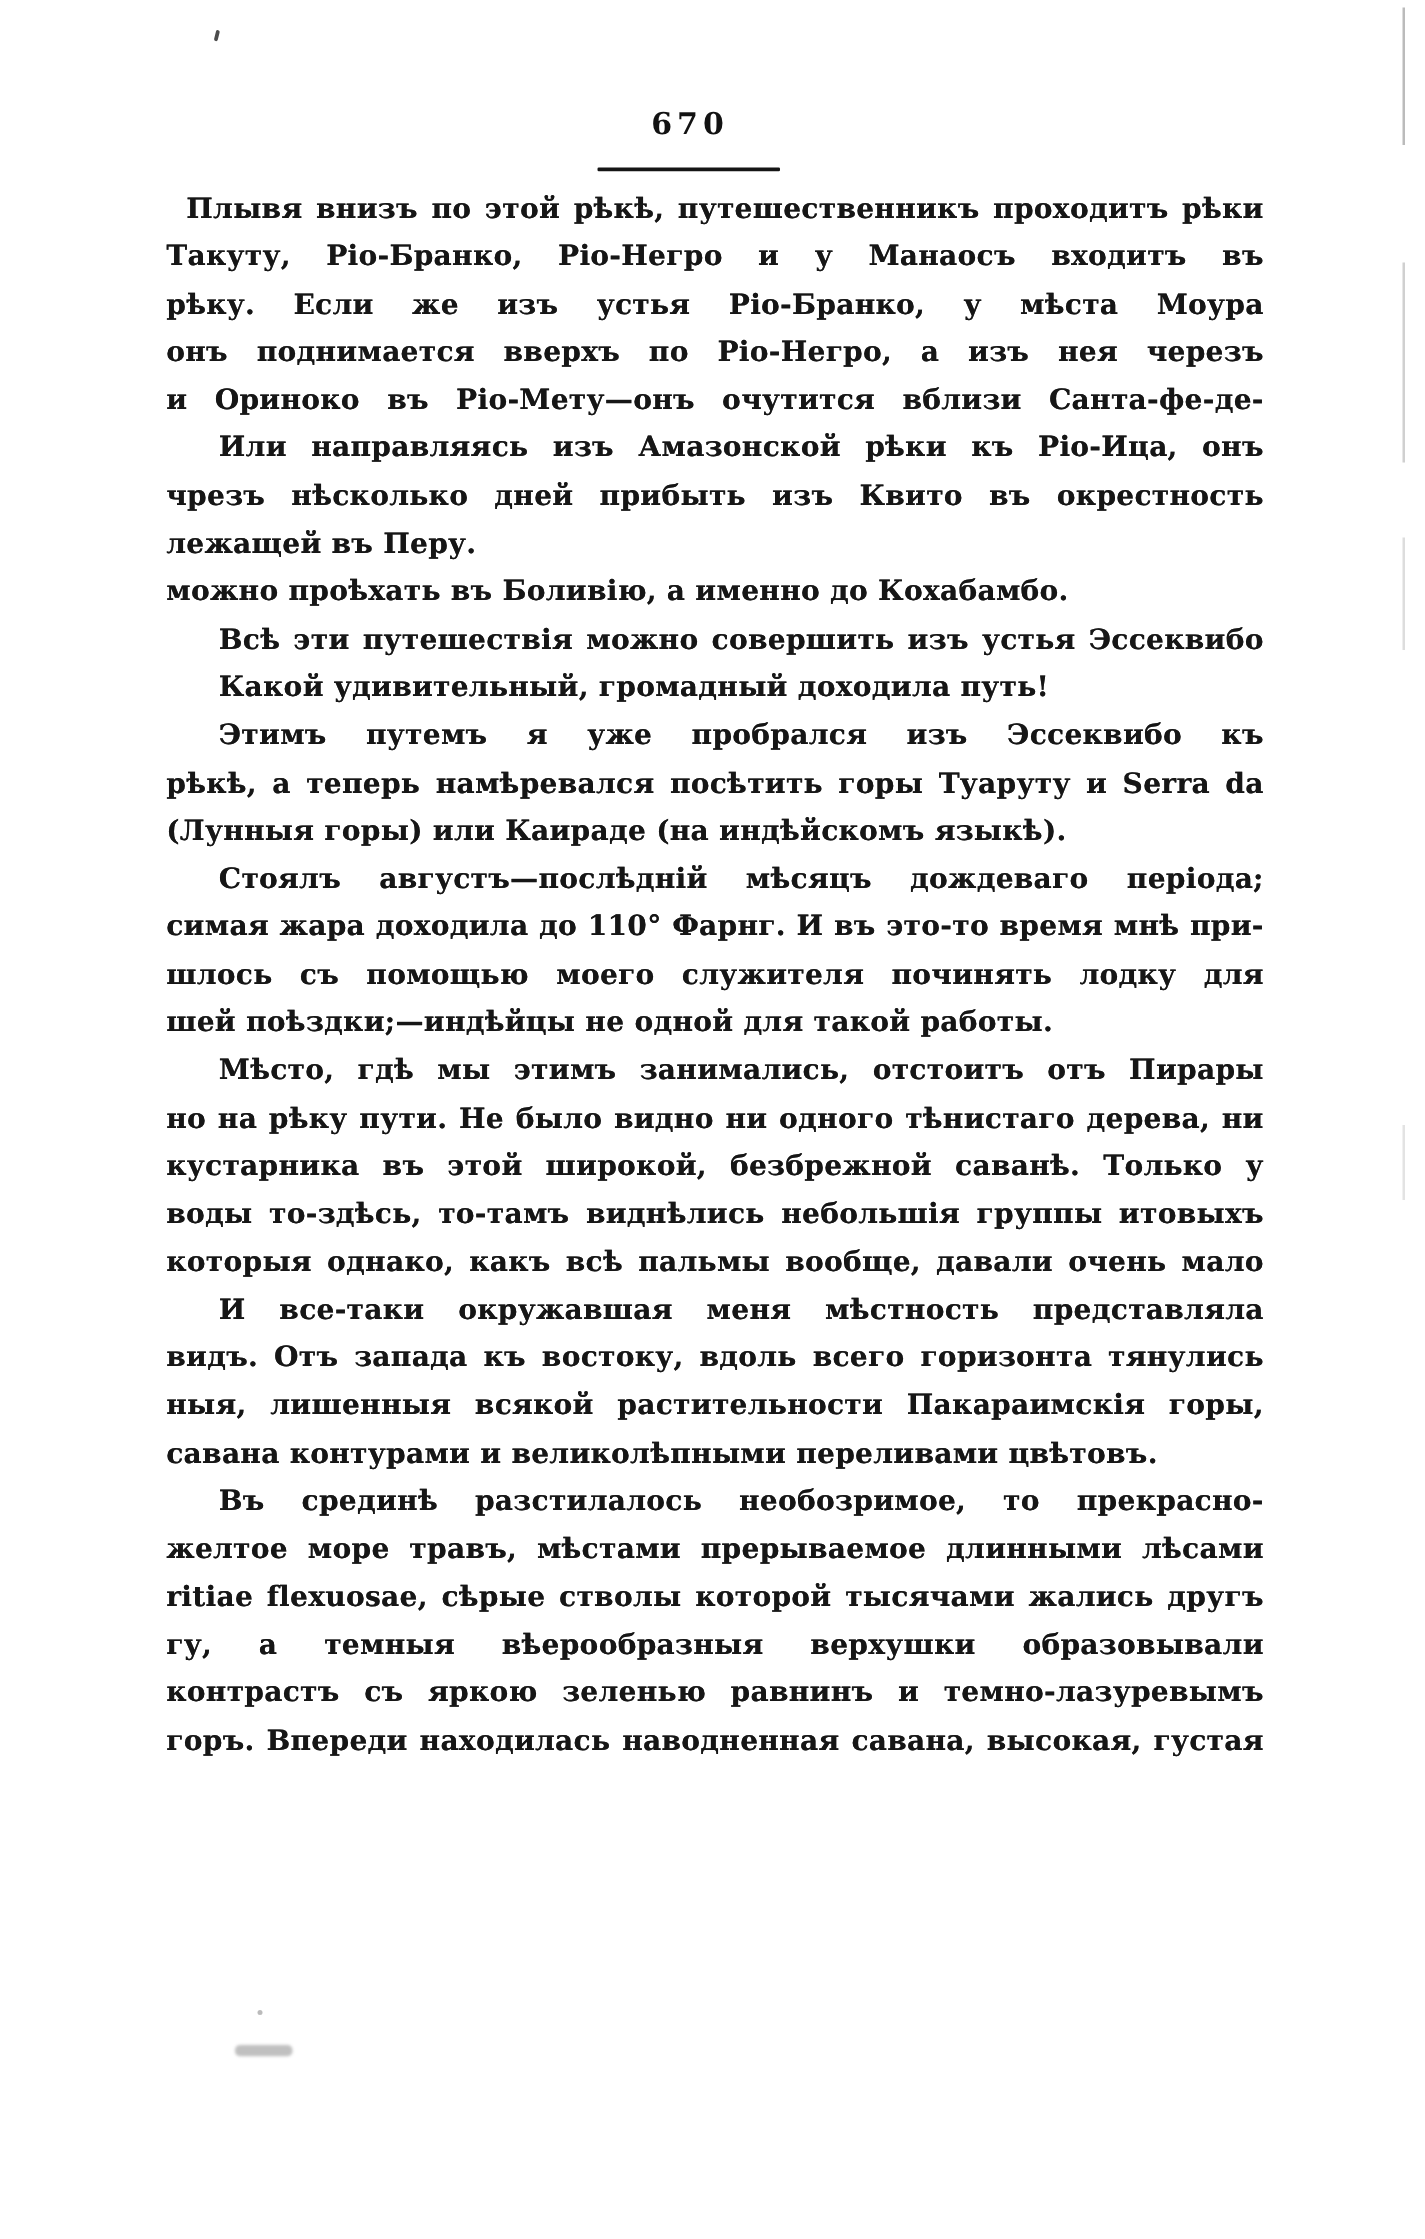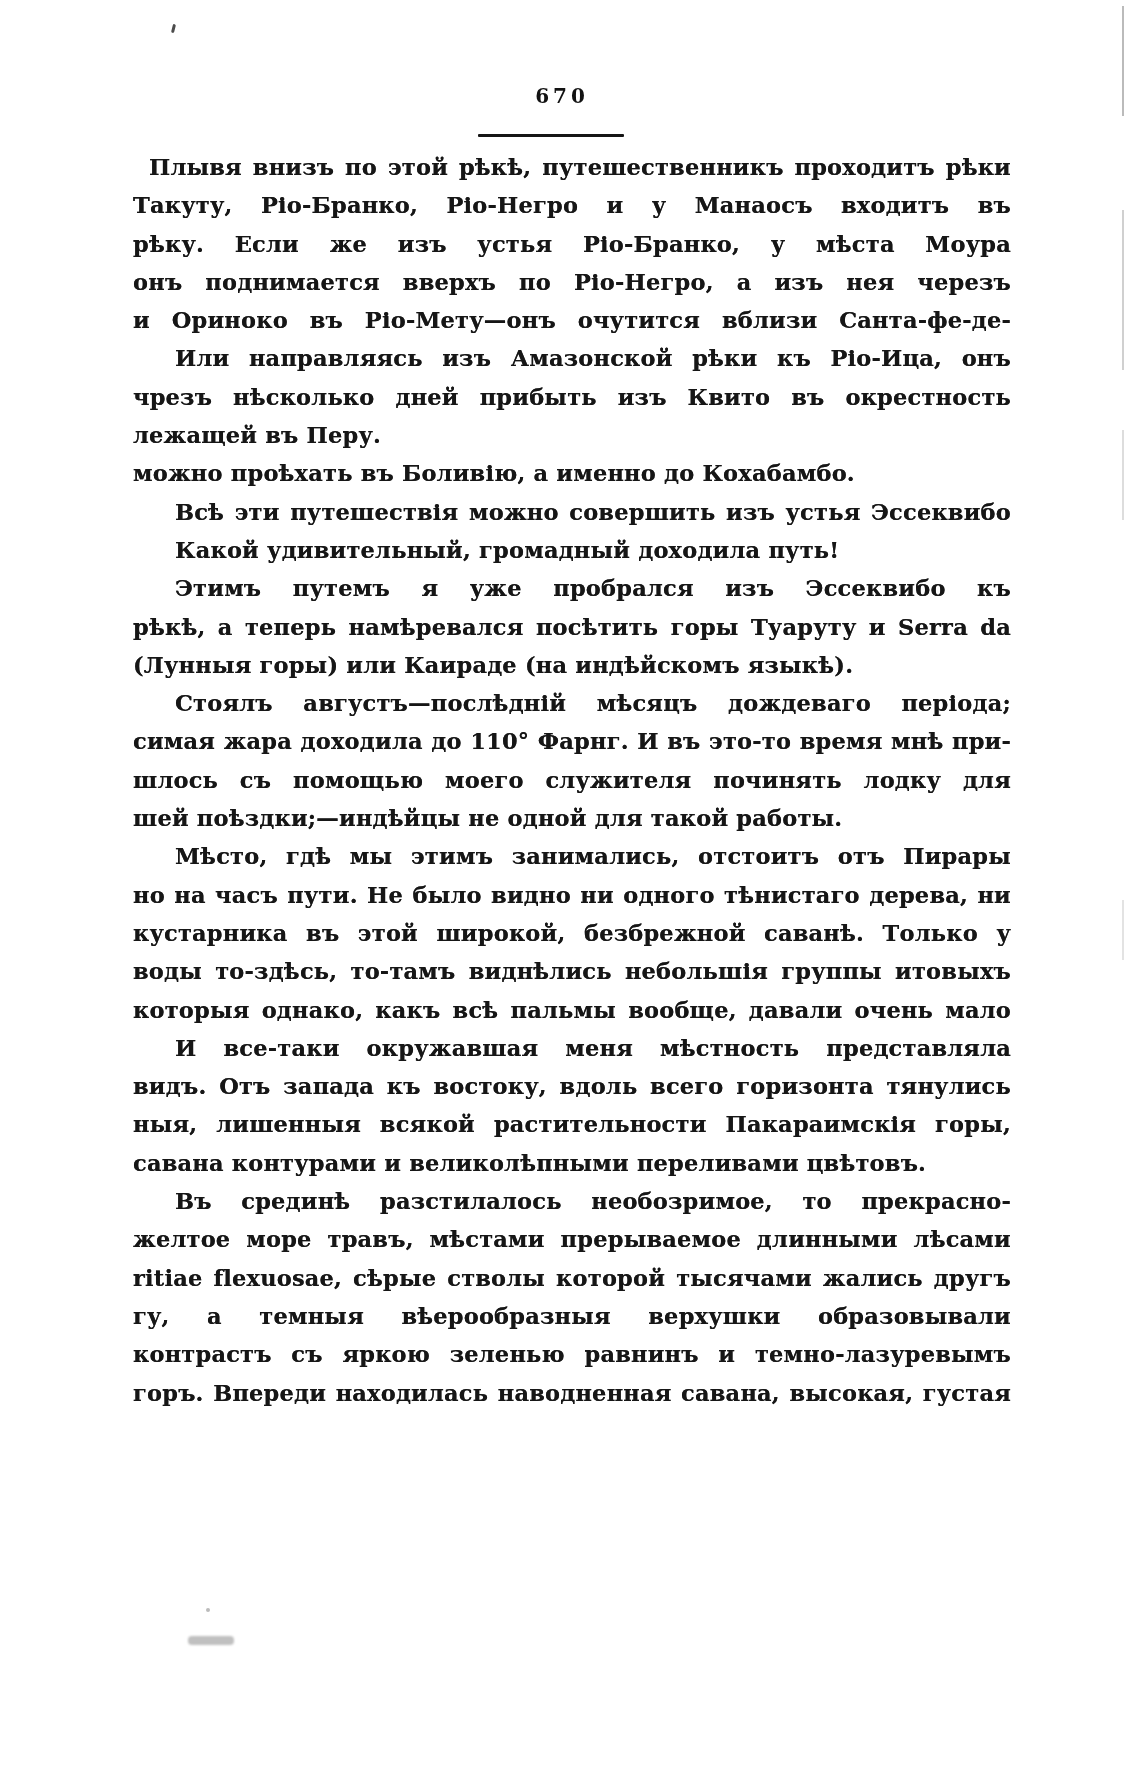--- a/index.html
+++ b/index.html
@@ -11,24 +11,24 @@
     position: relative;
     width: 1140px;
     height: 1791px;
     overflow: hidden;
     font-family: "DejaVu Serif", serif;
     color: #161616;
   }
   .page-number {
     position: absolute;
     top: 84px;
-    left: 10px;
+    left: 0;
     width: 1104px;
     text-align: center;
-    font-size: 20px;
+    font-size: 24px;
     font-weight: 700;
     letter-spacing: 4px;
     color: #121212;
   }
   .page-number-rule {
     position: absolute;
     top: 134px;
     left: 478px;
     width: 146px;
     height: 3px;
@@ -112,21 +112,21 @@
       <div class="line last">(Лунныя горы) или Каираде (на индѣйскомъ языкѣ).</div>
     </div>
     <div class="paragraph">
       <div class="line first">Стоялъ августъ—послѣдній мѣсяцъ дождеваго періода; невыно-</div>
       <div class="line">симая жара доходила до 110° Фарнг. И въ это-то время мнѣ при-</div>
       <div class="line">шлось съ помощью моего служителя починять лодку для предстояв-</div>
       <div class="line last">шей поѣздки;—индѣйцы не одной для такой работы.</div>
     </div>
     <div class="paragraph">
       <div class="line first">Мѣсто, гдѣ мы этимъ занимались, отстоитъ отъ Пирары примѣр-</div>
-      <div class="line">но на часъ пути. Не было видно ни одного тѣнистаго дерева, ни</div>
+      <div class="line">но на рѣку пути. Не было видно ни одного тѣнистаго дерева, ни</div>
       <div class="line">кустарника въ этой широкой, безбрежной саванѣ. Только у самой</div>
       <div class="line">воды то-здѣсь, то-тамъ виднѣлись небольшія группы итовыхъ пальмъ,</div>
       <div class="line last">которыя однако, какъ всѣ пальмы вообще, давали очень мало тѣни.</div>
     </div>
     <div class="paragraph">
       <div class="line first">И все-таки окружавшая меня мѣстность представляла великолѣпный</div>
       <div class="line">видъ. Отъ запада къ востоку, вдоль всего горизонта тянулись пустын-</div>
       <div class="line">ныя, лишенныя всякой растительности Пакараимскія горы, красуясь</div>
       <div class="line last">савана контурами и великолѣпными переливами цвѣтовъ.</div>
     </div>

